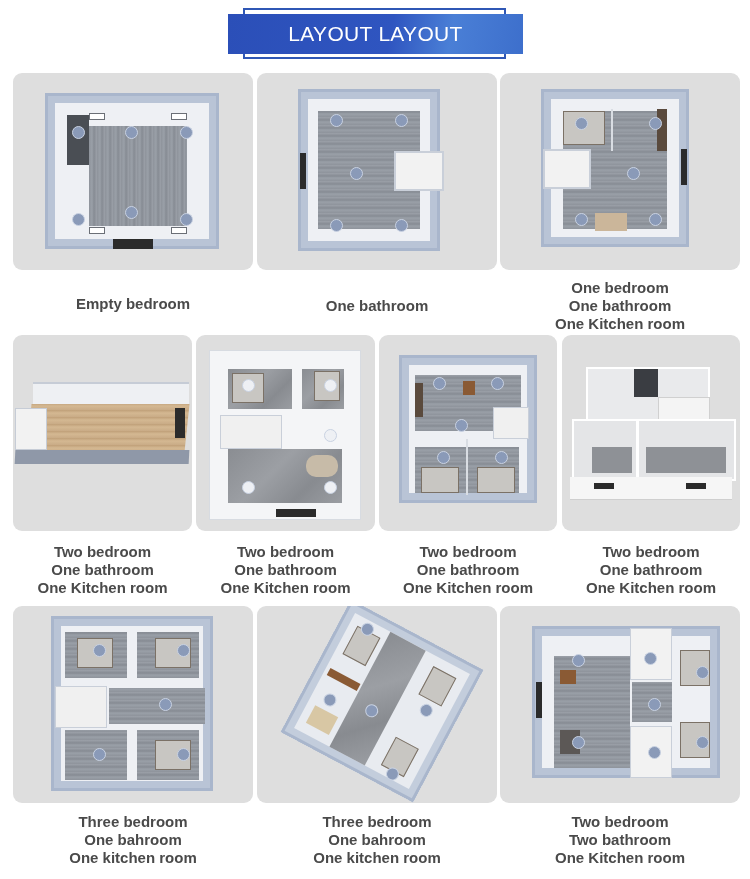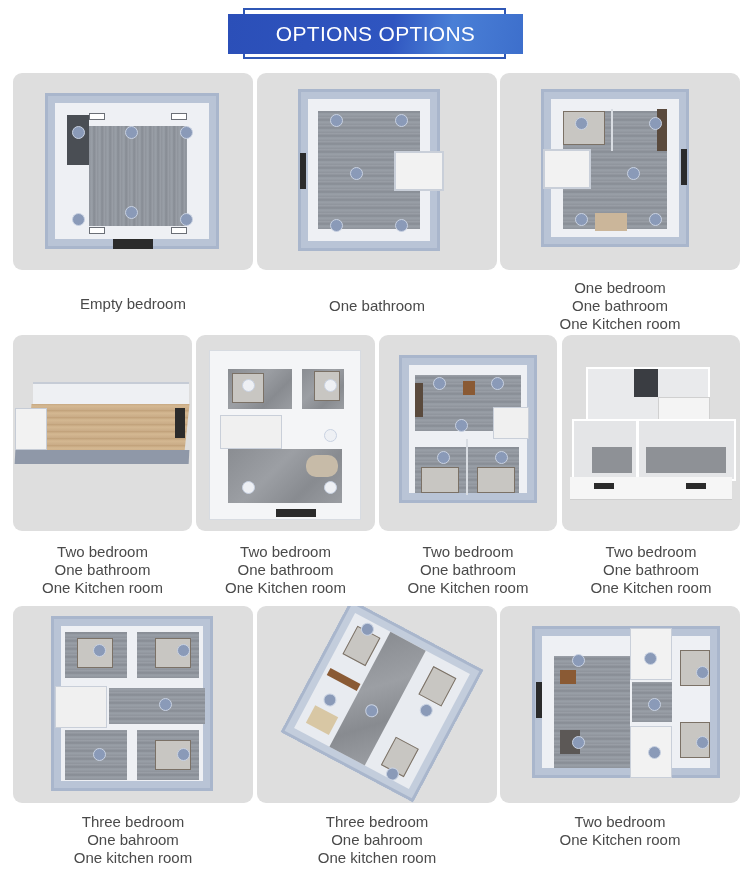--- a/index.html
+++ b/index.html
@@ -1,41 +1,41 @@
 <!DOCTYPE html>
 <html><head>
 <meta charset="utf-8">
 <style>
   html,body{margin:0;padding:0;background:#ffffff;}
   body{width:750px;height:879px;position:relative;overflow:hidden;font-family:"Liberation Sans","DejaVu Sans",sans-serif;}
   .banner-frame{position:absolute;left:243px;top:8px;width:263px;height:51px;border:2px solid #2f57b5;box-sizing:border-box;}
   .banner{position:absolute;left:228px;top:14px;width:295px;height:40px;background:linear-gradient(100deg,#2b4fb8 0%,#2f55c0 55%,#4a7fd6 75%,#3d6fcc 100%);display:flex;align-items:center;justify-content:center;color:#ffffff;font-size:21px;letter-spacing:0.3px;}
   .tile{position:absolute;background:#dedede;border-radius:9px;overflow:hidden;}
-  .caption{position:absolute;text-align:center;color:#4a4a4a;font-size:15px;line-height:18px;font-weight:400;}
+  .caption{position:absolute;text-align:center;color:#4a4a4a;font-size:15px;line-height:18px;font-weight:700;}
   .caption span{display:block;}
   
   .plan{position:absolute;background:#b9c4d6;box-shadow:inset 0 0 0 3px #a9b6cc;}
   .plan .inner{position:absolute;left:10px;top:10px;right:10px;bottom:10px;background:#eef0f4;}
   .floor{position:absolute;background:repeating-linear-gradient(90deg,#8e939b 0px,#9aa0a8 3px,#868b93 5px,#9ca1a9 8px);}
   .floor.h{background:repeating-linear-gradient(0deg,#8e939b 0px,#9aa0a8 3px,#868b93 5px,#9ca1a9 8px);}
   .floor.wood{background:repeating-linear-gradient(0deg,#c9ab86 0px,#d4b892 4px,#bf9f78 7px);}
   .floor.stone{background:linear-gradient(135deg,#8a8d92,#9c9fa4 40%,#888b90 70%,#9a9da2);}
   .light{position:absolute;width:11px;height:11px;border-radius:50%;background:#8a9ab8;border:1px solid #c9d2e2;}
   .wall{position:absolute;background:#f4f5f7;}
   .win{position:absolute;background:#ffffff;border:1px solid #6b6f76;}
   .bed{position:absolute;background:#c8c6c2;border:1px solid #7b7166;}
   .furn{position:absolute;background:#5a4a3d;}
   .door{position:absolute;background:#2b2b2b;}
 </style>
 </head>
 <body>
 
 <div class="banner-frame"></div>
 <div class="banner">
-  <span>OPTIONS OPTIONS</span>
+  <span>LAYOUT LAYOUT</span>
 </div>
 
 <div class="tile" style="left:13px;top:73px;width:240px;height:197px;">
   <div class="plan" style="left:32px;top:20px;width:174px;height:156px;">
     <div class="inner"></div>
     <div class="floor" style="left:44px;top:33px;width:98px;height:100px;"></div>
     <div class="furn" style="left:22px;top:22px;width:22px;height:50px;background:#4a4e54;"></div>
     <div class="light" style="left:27px;top:33px;"></div>
       <div class="light" style="left:80px;top:33px;"></div>
       <div class="light" style="left:135px;top:33px;"></div>
@@ -238,14 +238,15 @@
     <div class="light" style="left:164px;top:40px;"></div>
       <div class="light" style="left:116px;top:72px;"></div>
     <div class="light" style="left:40px;top:110px;"></div>
       <div class="light" style="left:116px;top:120px;"></div>
     <div class="light" style="left:164px;top:110px;"></div>
     <div class="door" style="left:4px;top:56px;width:6px;height:36px;"></div>
   </div>
 </div>
 <div class="caption" style="left:500px;top:813px;width:240px;">
   <span>Two bedroom</span>
+  <span>Two bathroom</span>
   <span>One Kitchen room</span>
 </div>
 
 </body></html>

